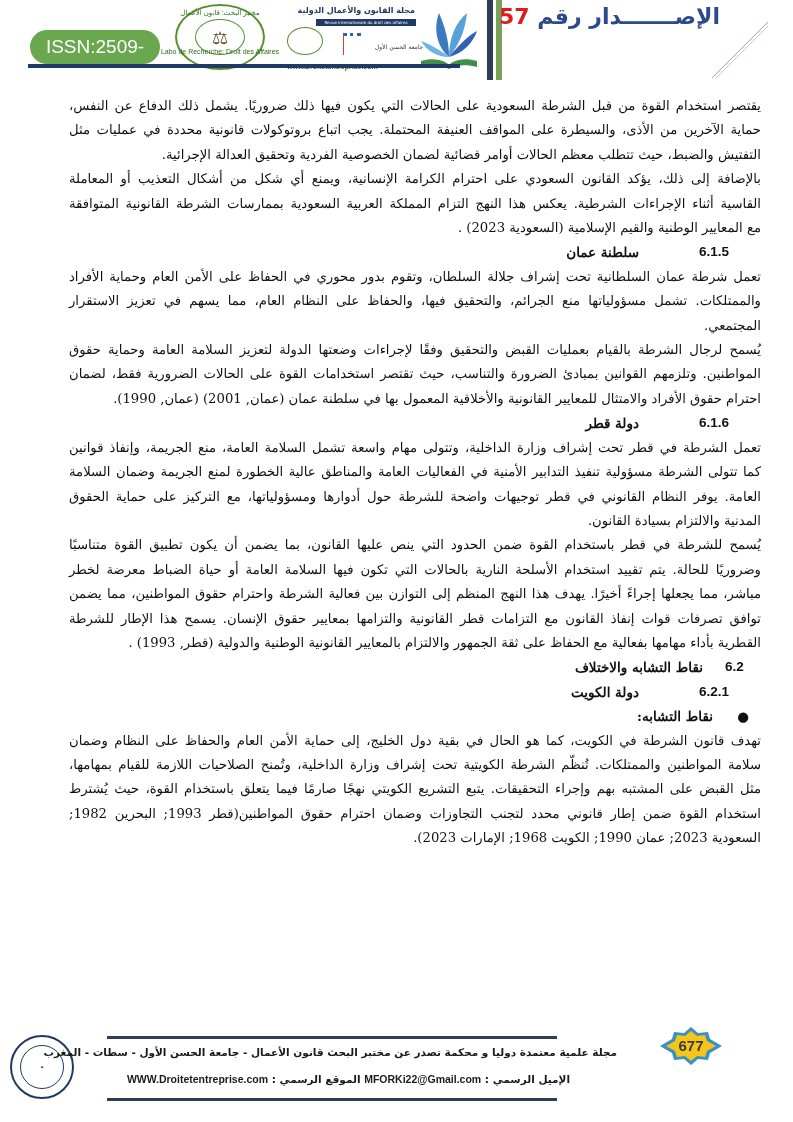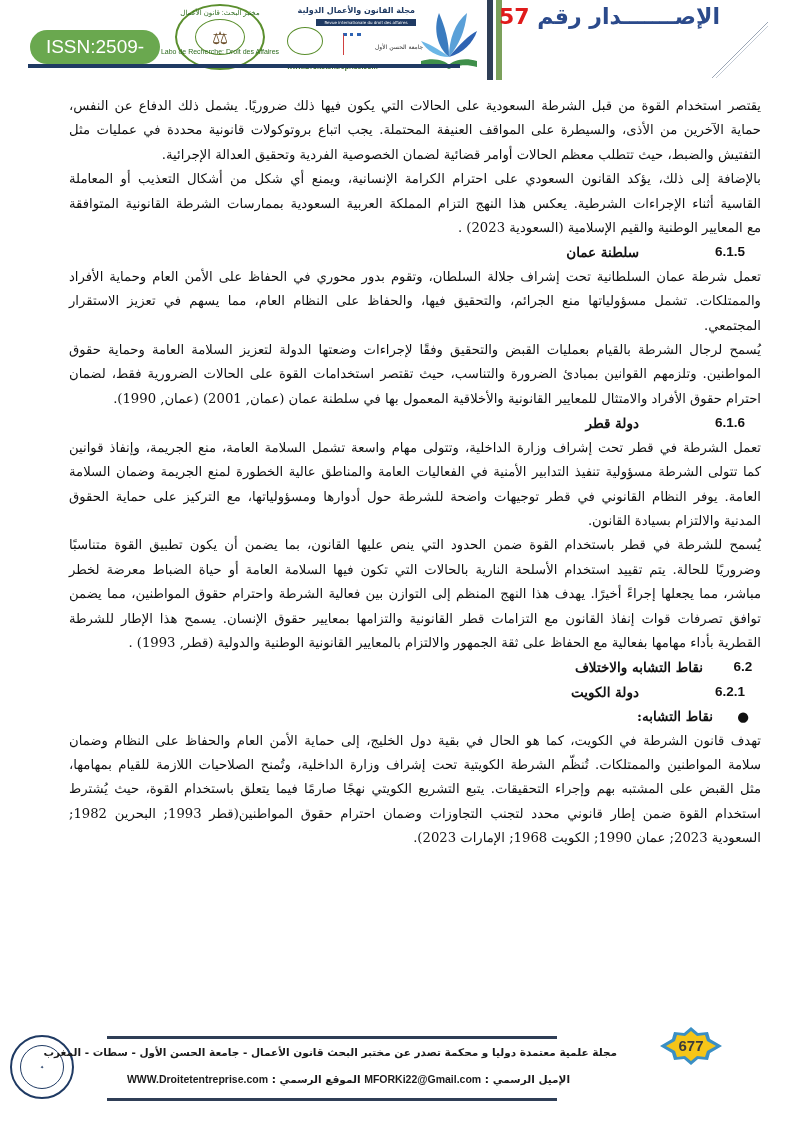--- a/index.html
+++ b/index.html
@@ -38,21 +38,21 @@
   .issue-date { position: absolute; left: 510px; top: 42px; width: 210px; text-align: right; direction: rtl;
                 font-family: "DejaVu Sans", sans-serif; font-weight: bold; font-size: 25px; color: #4a7a2c; white-space: nowrap; }
   .diag { position: absolute; left: 710px; top: 20px; width: 60px; height: 60px; }
 
   
   .content { position: absolute; left: 69px; top: 94px; width: 692px; direction: rtl; text-align: justify; }
   .p { font-size: 13.2px; line-height: 24.4px; text-align-last: right; }
   .p .line { display: block; text-align: justify; text-align-last: justify; }
   .p .line.last { text-align-last: right; }
   .h { font-size: 13.5px; font-weight: bold; line-height: 24.4px; display: flex; direction: rtl; }
-  .h .hnum { width: 62px; text-align: center; font-family: "Liberation Sans", sans-serif; }
+  .h .hnum { width: 62px; text-align: left; font-family: "Liberation Sans", sans-serif; }
   .h.l3 { padding-right: 0; }
   .h.l2 .hnum { width: 36px; }
   .bullet { font-size: 13.5px; font-weight: bold; line-height: 24.4px; display: flex; direction: rtl; padding-right: 12px; }
   .bullet .dot { width: 36px; }
 
   
   .footer-seal { position: absolute; left: 10px; top: 1035px; width: 64px; height: 64px; border: 2px solid #1f3a63; border-radius: 50%; display:flex; align-items:center; justify-content:center; }
   .footer-seal .ring { width: 44px; height: 44px; border: 1px solid #1f3a63; border-radius: 50%; display:flex; align-items:center; justify-content:center; font-size: 5px; color:#1f3a63; font-family: "DejaVu Sans", sans-serif; }
   .frule { position: absolute; left: 107px; width: 450px; height: 3px; background: #2f3e56; }
   .frule.a { top: 1036px; }

